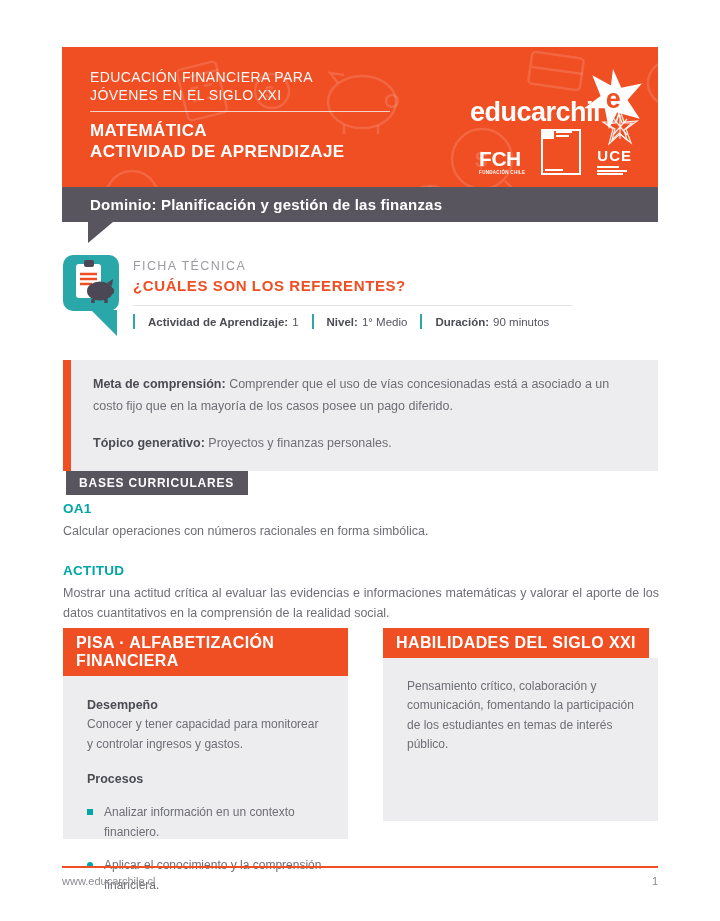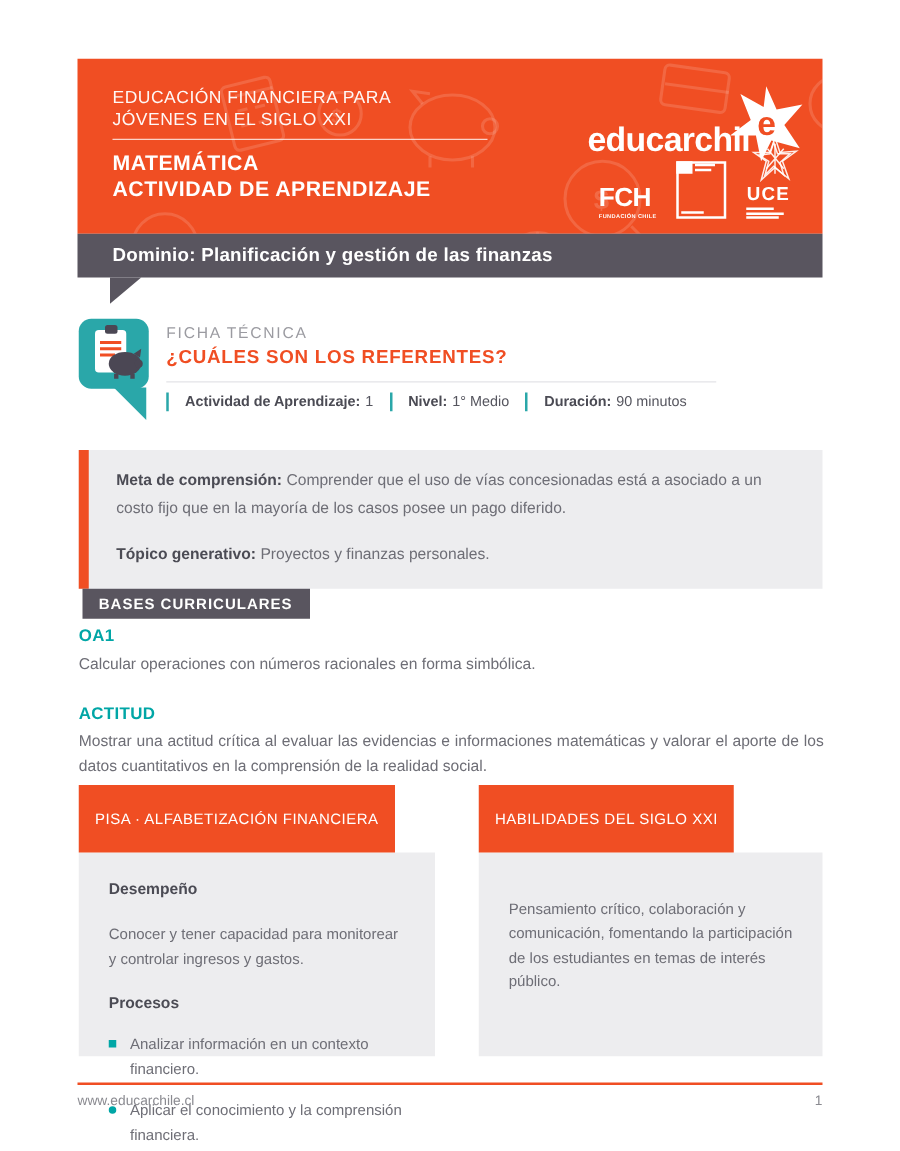--- a/index.html
+++ b/index.html
@@ -65,26 +65,26 @@
   .bases{position:absolute;left:63px;top:501px;width:596px;}
   .teal-h{color:#00A6A6;font-weight:bold;font-size:13.5px;letter-spacing:.3px;margin:0;}
   .bases p{font-size:12.5px;color:#6E6E76;margin:5px 0 0;line-height:1.65;}
   .bases .gap{margin-top:21px;}
   .justified{text-align:justify;}
 
   
   .cols{position:absolute;left:63px;top:628px;width:595px;display:flex;gap:35px;}
   .col-left{width:285px;}
   .col-right{width:275px;}
-  .col-header{display:inline-block;background:#F04E23;color:#fff;font-weight:normal;font-size:12px;
-              letter-spacing:.4px;padding:20px 13px;}
+  .col-header{display:inline-block;background:#F04E23;color:#fff;font-weight:bold;font-size:16px;
+              letter-spacing:.4px;padding:6px 13px;}
   .col-box{background:#EDEDEF;height:163px;box-sizing:border-box;padding:19px 22px 0 24px;
            font-size:12px;line-height:1.62;color:#6E6E76;}
   .col-box h4{margin:0;font-size:12.5px;color:#4B4B54;font-weight:bold;}
-  .col-box p{margin:17px 0 0;}
+  .col-box p{margin:0 0 0;}
   .col-box .sec-gap{margin-top:15px;}
   .blist{list-style:none;margin:4px 0 0;padding:0;}
   .blist li{position:relative;padding-left:17px;margin-top:14px;}
   .bullet{position:absolute;left:0;top:6px;width:6px;height:6px;background:#00A6A6;display:inline-block;}
   .bullet.round{border-radius:50%;}
 
   
   .footer{position:absolute;left:62px;top:866px;width:596px;border-top:2px solid #F04E23;
           display:flex;justify-content:space-between;padding-top:7px;font-size:11px;color:#8A8A90;}
   .footer a{color:#8A8A90;text-decoration:none;}

